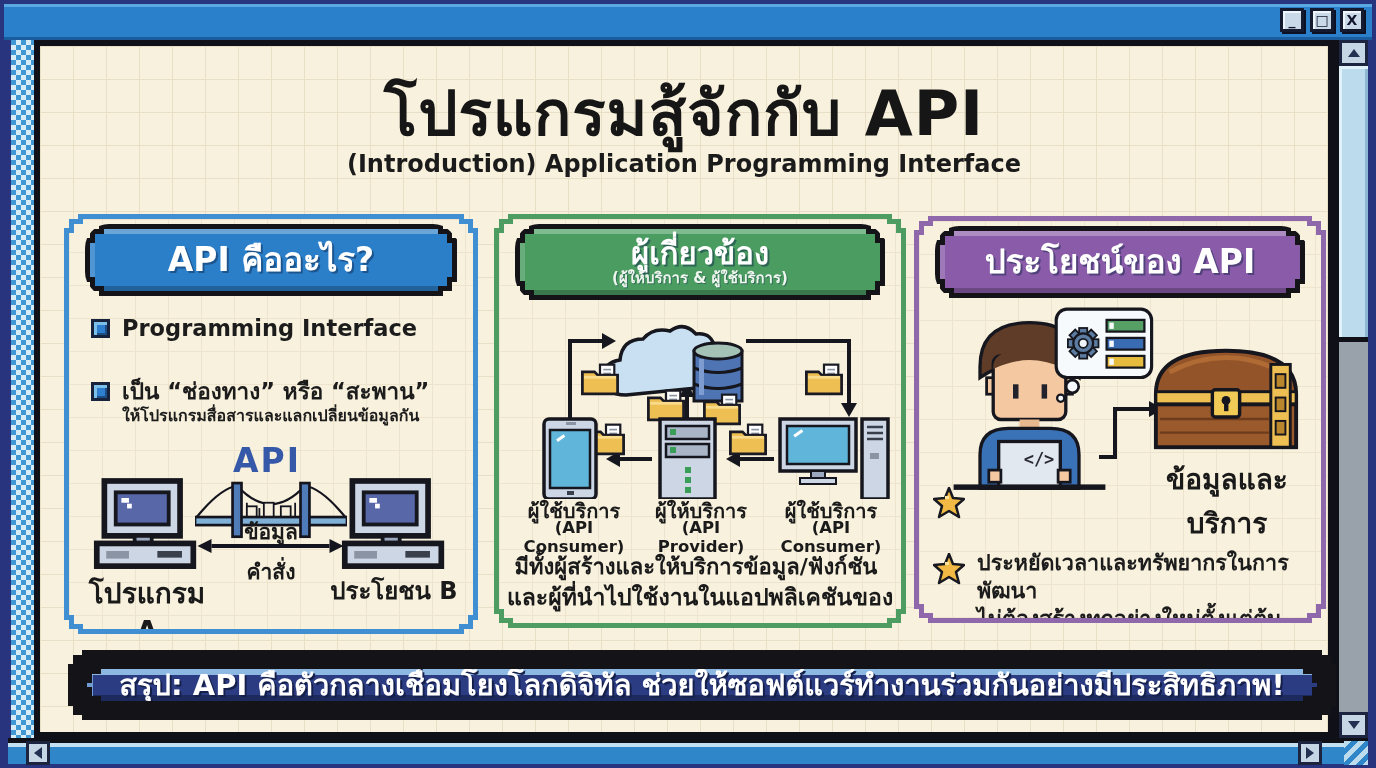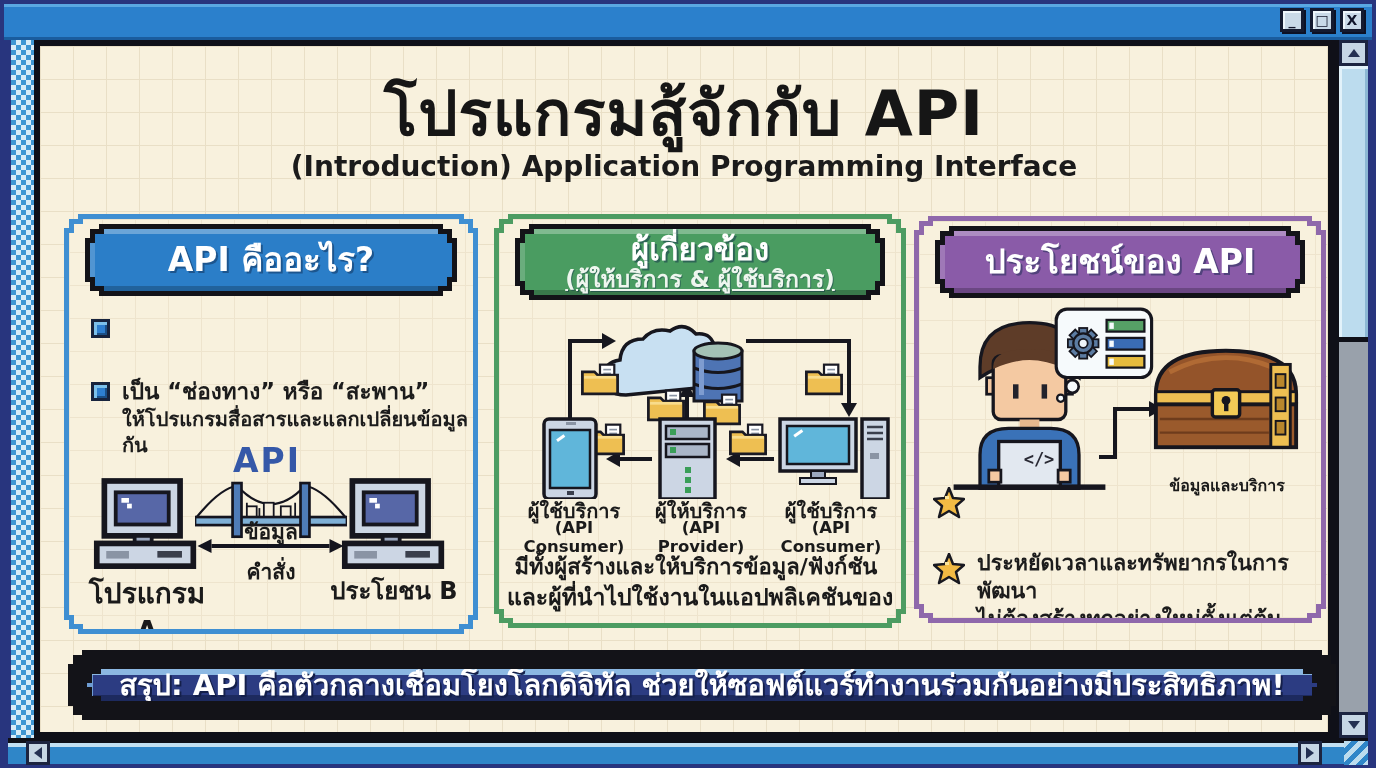--- a/index.html
+++ b/index.html
@@ -40,41 +40,41 @@
   .tri-right{width:0;height:0;border-top:6px solid transparent;border-bottom:6px solid transparent;border-left:8px solid #243052;}
   
   .hscroll{left:8px;right:8px;bottom:4px;height:26px;background:#2f86c8;border-top:5px solid #0f1018;
     box-shadow:inset 0 4px 0 #c2e0f2;box-sizing:border-box;}
   .hbtn{position:absolute;top:-2px;width:24px;height:24px;background:#c6d6e4;border:3px solid #1c2440;
     box-sizing:border-box;display:flex;align-items:center;justify-content:center;}
   .grip{position:absolute;right:0;top:-2px;width:24px;height:24px;
     background:repeating-linear-gradient(135deg,#bcdcee 0 5px,#2f86c8 5px 10px);}
   
   .main-title{left:0;right:0;top:18px;text-align:center;font-size:62px;font-weight:800;color:#161616;letter-spacing:1px;}
-  .main-sub{left:0;right:0;top:104px;text-align:center;font-size:28px;font-weight:700;color:#1b1b1b;}
+  .main-sub{left:0;right:0;top:104px;text-align:center;font-size:24px;font-weight:700;color:#1b1b1b;}
   
   .pxclip{clip-path:polygon(0 14px,5px 14px,5px 5px,14px 5px,14px 0,
     calc(100% - 14px) 0,calc(100% - 14px) 5px,calc(100% - 5px) 5px,calc(100% - 5px) 14px,100% 14px,
     100% calc(100% - 14px),calc(100% - 5px) calc(100% - 14px),calc(100% - 5px) calc(100% - 5px),
     calc(100% - 14px) calc(100% - 5px),calc(100% - 14px) 100%,
     14px 100%,14px calc(100% - 5px),5px calc(100% - 5px),5px calc(100% - 14px),0 calc(100% - 14px));}
   
   .panel{position:absolute;padding:5px;box-sizing:border-box;}
   .panel-inner{position:relative;width:100%;height:100%;
     background-color:#f8f1dd;
     background-image:linear-gradient(#eee4cd 1px,transparent 1px),
                      linear-gradient(90deg,#eee4cd 1px,transparent 1px);
     background-size:33px 33px;}
   .panel-header{position:absolute;left:16px;right:16px;top:5px;background:#131318;padding:5px;
-    filter:drop-shadow(5px 6px 0 #17171d);z-index:3;box-sizing:border-box;}
+    filter:drop-shadow(5px 6px 0 #17171d);z-index:3;box-sizing:border-box;border-radius:24px;}
   .panel-header-fill{width:100%;height:100%;display:flex;flex-direction:column;align-items:center;justify-content:center;
     box-shadow:inset 0 5px 0 rgba(255,255,255,.3), inset 5px 0 0 rgba(255,255,255,.18), inset 0 -5px 0 rgba(0,0,0,.22);
     box-sizing:border-box;}
   .panel-header-title{color:#fff;font-size:33px;font-weight:800;line-height:1.1;text-shadow:2px 2px 0 rgba(10,35,70,.45);}
-  .panel-header-sub{color:#eef6ee;font-size:23px;font-weight:700;line-height:1.15;text-shadow:1px 1px 0 rgba(10,35,70,.4);text-decoration:underline;}
+  .panel-header-sub{color:#eef6ee;font-size:15px;font-weight:700;line-height:1.15;text-shadow:1px 1px 0 rgba(10,35,70,.4);}
   .bullet-row{position:absolute;display:flex;gap:12px;}
   .pix-bullet{width:19px;height:19px;margin-top:5px;background:#2e7fd0;border:3px solid #17233d;
     box-shadow:inset 3px 3px 0 #7cc0ea, inset -2px -2px 0 #1b4f86;box-sizing:border-box;flex:none;}
   .btext{font-size:22.5px;font-weight:700;color:#1c1c1c;line-height:1.3;}
   .btext .l2{display:block;}
   .lbl{position:absolute;text-align:center;font-weight:700;color:#1a1a1a;}
   .summary{left:62px;top:645px;width:1268px;height:70px;background:#131318;padding:19px;box-sizing:border-box;}
   .summary-fill{width:100%;height:100%;background:#2c3c82;display:flex;align-items:center;justify-content:center;
     box-shadow:inset 0 6px 0 #8cb8e2, inset 6px 0 0 #6e9cd2, inset 0 -6px 0 #1d2a5e;box-sizing:border-box;}
   .summary-text{color:#fff;font-size:29px;font-weight:800;text-shadow:2px 2px 0 #141f4a;}
@@ -153,25 +153,25 @@
   <section class="panel pxclip" style="left:24px;top:168px;width:414px;height:420px;background:#3f8fd2">
     <div class="panel-inner pxclip">
       <div class="panel-header pxclip" style="height:72px">
         <div class="panel-header-fill pxclip" style="background:#2b7ec8">
           <div class="panel-header-title">API คืออะไร?</div>
         </div>
       </div>
 
       <div class="bullet-row" style="left:22px;top:95px;width:368px">
         <div class="pix-bullet"></div>
-        <div class="btext"></div>
+        <div class="btext"><span class="l2">Programming Interface</span></div>
       </div>
       <div class="bullet-row" style="left:22px;top:158px;width:378px">
         <div class="pix-bullet"></div>
-        <div class="btext"><span>เป็น “ช่องทาง” หรือ “สะพาน”</span><span class="l2" style="font-size:20px">ให้โปรแกรมสื่อสารและแลกเปลี่ยนข้อมูลกัน</span></div>
+        <div class="btext"><span>เป็น “ช่องทาง” หรือ “สะพาน”</span><span class="l2" style="font-size:16px">ให้โปรแกรมสื่อสารและแลกเปลี่ยนข้อมูลกัน</span></div>
       </div>
 
       <div class="lbl" style="left:128px;top:222px;width:140px;font-size:33px;color:#3558a8;letter-spacing:2px">API</div>
 
       <svg class="abs" style="left:126px;top:256px" width="152" height="68" viewBox="0 0 170 74">
         <path d="M2,46 Q28,14 47,11 Q85,52 123,11 Q142,14 168,46" fill="none" stroke="#14141e" stroke-width="2.5"></path>
         <line x1="58" y1="30" x2="58" y2="46" stroke="#14141e" stroke-width="2"></line>
         <line x1="72" y1="36" x2="72" y2="46" stroke="#14141e" stroke-width="2"></line>
         <line x1="98" y1="36" x2="98" y2="46" stroke="#14141e" stroke-width="2"></line>
         <line x1="112" y1="30" x2="112" y2="46" stroke="#14141e" stroke-width="2"></line>
@@ -352,21 +352,21 @@
         <line x1="12" y1="78" x2="124" y2="78" stroke="#6e3c1c" stroke-width="2.5"></line>
         <line x1="12" y1="92" x2="124" y2="92" stroke="#6e3c1c" stroke-width="2.5"></line>
         <rect x="126" y="22" width="20" height="85" fill="#eebf52" stroke="#16161e" stroke-width="3"></rect>
         <rect x="131" y="32" width="10" height="14" fill="#b8862c" stroke="#16161e" stroke-width="2"></rect>
         <rect x="131" y="56" width="10" height="14" fill="#b8862c" stroke="#16161e" stroke-width="2"></rect>
         <rect x="131" y="80" width="10" height="14" fill="#b8862c" stroke="#16161e" stroke-width="2"></rect>
         <rect x="66" y="48" width="28" height="28" rx="3" fill="#f2ca56" stroke="#16161e" stroke-width="3.5"></rect>
         <circle cx="80" cy="59" r="4.5" fill="#16161e"></circle>
         <rect x="78" y="61" width="4.5" height="9" fill="#16161e"></rect>
       </svg>
-      <div class="lbl" style="left:222px;top:252px;width:172px;font-size:16px">ข้อมูลและบริการ</div>
+      <div class="lbl" style="left:222px;top:236px;width:172px;font-size:28px">ข้อมูลและบริการ</div>
 
       <div class="bullet-row" style="left:14px;top:262px;width:380px">
         <svg width="32" height="32" viewBox="0 0 32 32" style="flex:none;margin-top:4px">
             <use href="#i-star"></use>
           </svg>
       </div>
       <div class="bullet-row" style="left:14px;top:328px;width:386px">
         <svg width="32" height="32" viewBox="0 0 32 32" style="flex:none;margin-top:4px">
             <use href="#i-star"></use>
           </svg>

